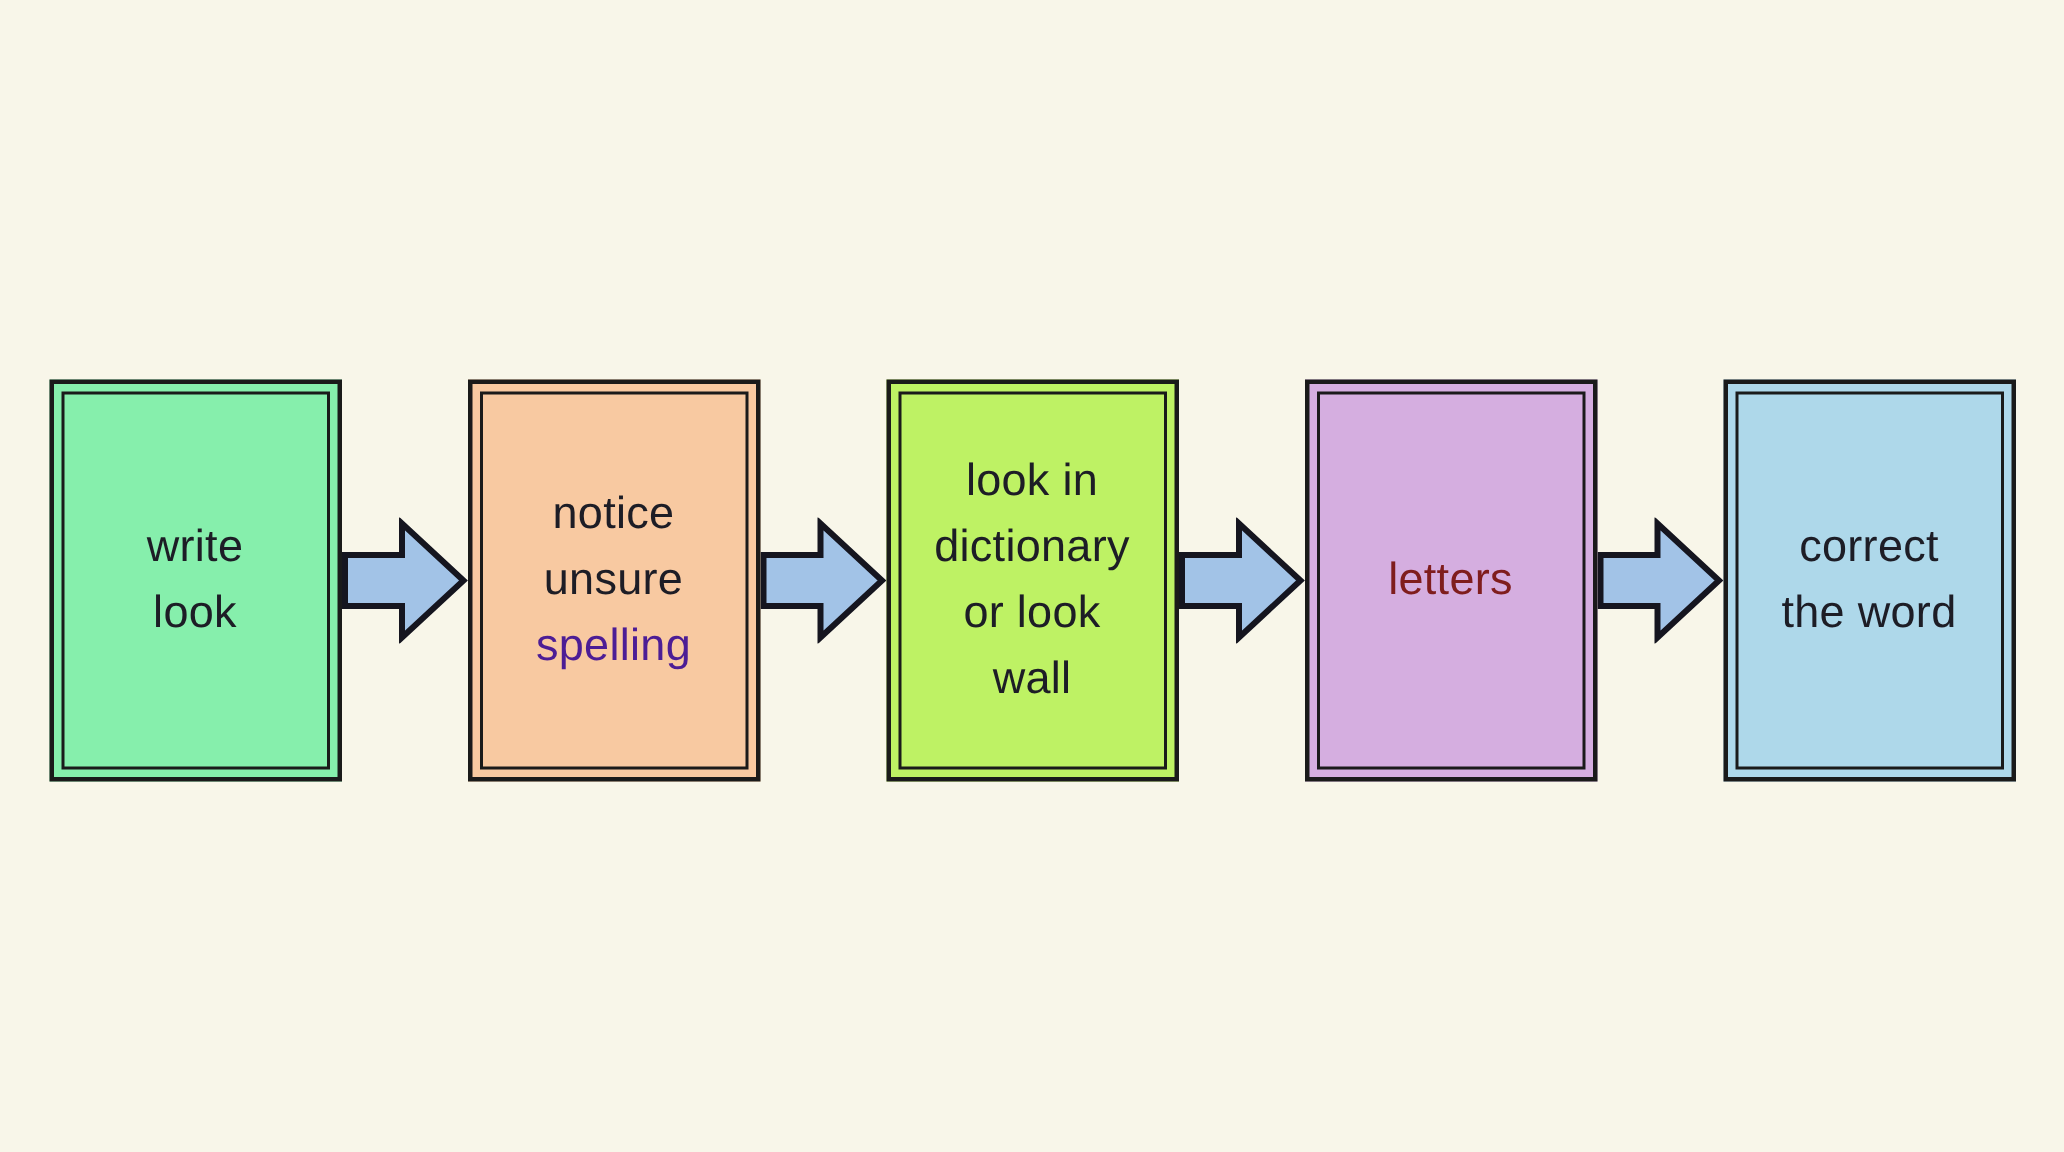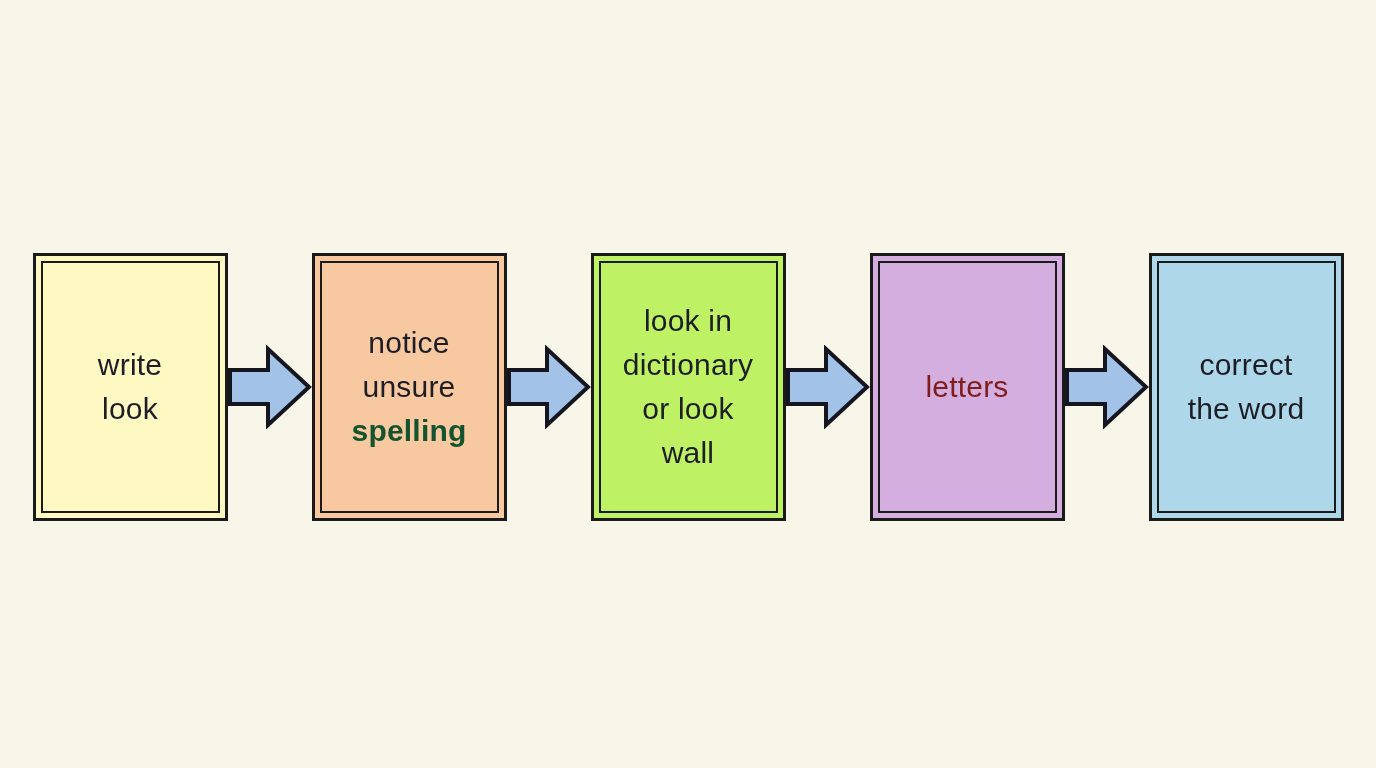--- a/index.html
+++ b/index.html
@@ -51,36 +51,36 @@
     height: 84px;
     flex-shrink: 0;
     display: block;
   }
 </style>
 </head>
 <body>
 
 <div class="canvas" style="background: rgb(248, 246, 233);">
   <div class="flow">
-  <div class="step" style="background: #fef9c3; border-color: rgb(26, 26, 26);">
+  <div class="step" style="background: #86efac; border-color: rgb(26, 26, 26);">
     <div class="step-inner" style="border-color: rgb(26, 26, 26);">
           <div class="step-line" style="color: rgb(29, 29, 38);">write</div>
           <div class="step-line" style="color: rgb(29, 29, 38);">look</div>
         </div>
   </div>
 
   <svg class="arrow" viewBox="0 0 84 84" aria-hidden="true">
     <polygon points="2,25 40,25 40,4 81,42 40,80 40,59 2,59" stroke-width="4" stroke-linejoin="miter" fill="#a2c3e7" stroke="#15151f"></polygon>
   </svg>
 
   <div class="step" style="background: rgb(248, 201, 161); border-color: rgb(26, 26, 26);">
     <div class="step-inner" style="border-color: rgb(26, 26, 26);">
           <div class="step-line" style="color: rgb(29, 29, 38);">notice</div>
           <div class="step-line" style="color: rgb(29, 29, 38);">unsure</div>
-          <div class="step-line" style="color: #14532d; font-weight: bold;">spelling</div>
+          <div class="step-line" style="color: #4c1d95;">spelling</div>
         </div>
   </div>
 
   <svg class="arrow" viewBox="0 0 84 84" aria-hidden="true">
     <polygon points="2,25 40,25 40,4 81,42 40,80 40,59 2,59" stroke-width="4" stroke-linejoin="miter" fill="#a2c3e7" stroke="#15151f"></polygon>
   </svg>
 
   <div class="step" style="background: #bef264; border-color: rgb(26, 26, 26);">
     <div class="step-inner" style="border-color: rgb(26, 26, 26);">
           <div class="step-line" style="color: rgb(29, 29, 38);">look in</div>

